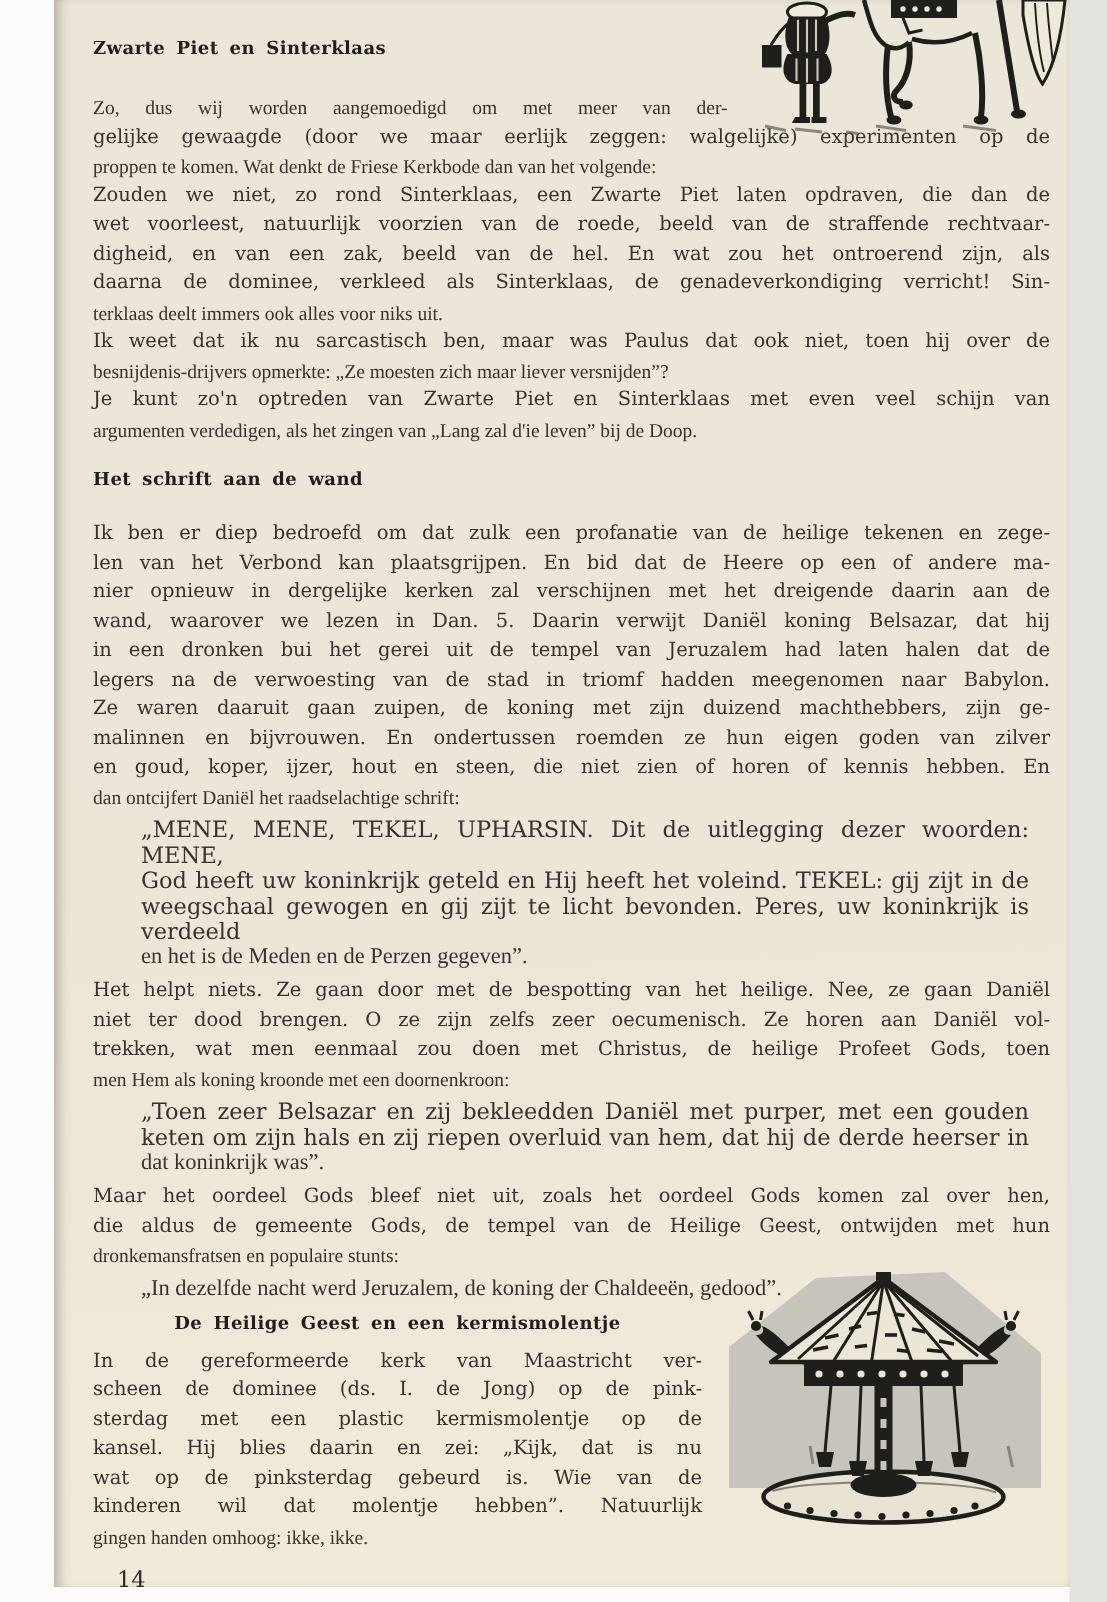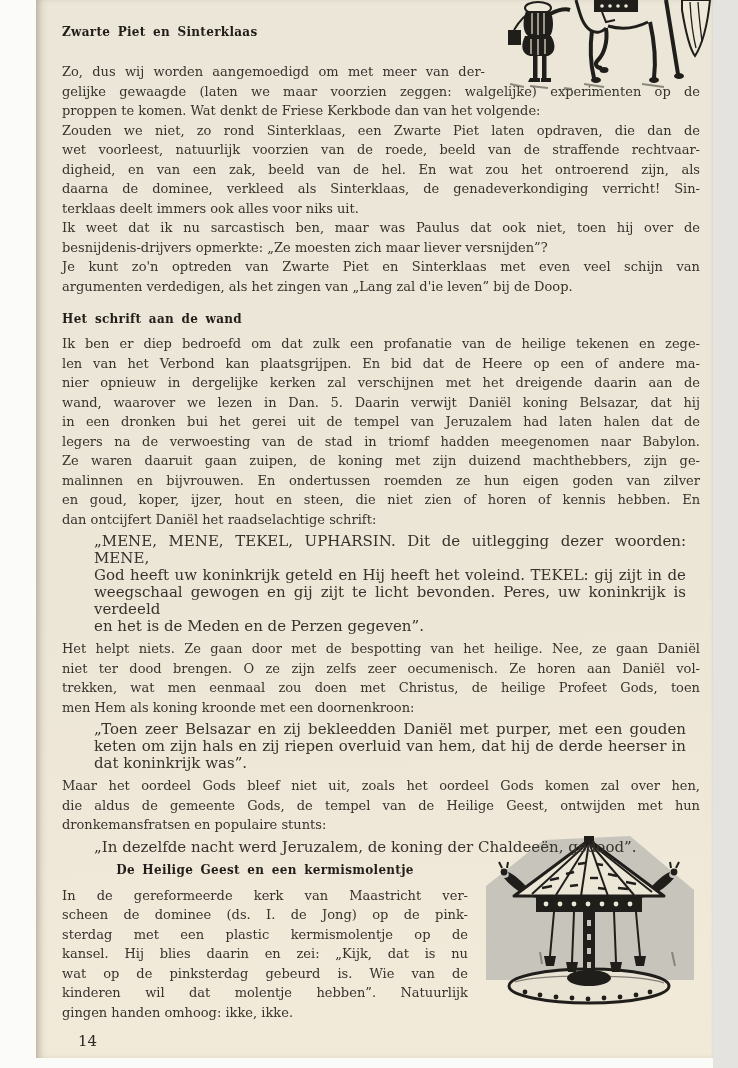--- a/index.html
+++ b/index.html
@@ -5,25 +5,25 @@
   html,body{margin:0;padding:0;}
   .canvas{position:relative;width:738px;height:1068px;background:#fbfbf9;overflow:hidden;
           font-family:"DejaVu Serif","Liberation Serif",serif;color:var(--ink,#37332c);}
   .scan-strip-right{position:absolute;top:0;right:0;width:25px;height:1068px;background:var(--scan-edge,#e4e3df);}
   .page{position:absolute;left:36px;top:0;width:677px;height:1058px;
         background:linear-gradient(178deg,#ebe6d8 0%,#ece6d7 55%,#f2ead9 100%);
         box-shadow:inset 7px 0 9px -5px rgba(90,80,60,.45), inset -2px 0 3px -2px rgba(120,110,90,.22);}
   .content{position:absolute;left:26px;top:0;width:638px;font-size:13px;line-height:19.5px;}
   .h{font-weight:bold;color:#211e19;font-size:12px;line-height:20px;letter-spacing:.3px;word-spacing:3px;}
   .h1{margin:22px 0 20px;}
-  .h2{margin:13px 0 5px;}
+  .h2{margin:13px 0 17px;}
   .h3{margin:4px 0 6px;text-align:center;}
   .para{margin:0;}
   .tline{text-align:justify;text-align-last:justify;}
-  .tlast{text-align-last:left;}
+  .tlast{text-align-last:left;font-family:Liberation Serif, serif;}
   .force-just .tlast{text-align-last:justify;}
   .narrow-first .tline{margin-right:215px;}
   .quote{font-size:15px;line-height:17px;padding-left:20px;padding-right:2px;margin:4px 12px;}
   .illo-top{position:absolute;left:436px;top:0;width:215px;height:90px;}
   .illo-carousel{float:right;width:220px;height:180px;margin:-26px 0 4px 12px;}
   .pagenum{margin-top:10px;font-size:15px;color:#2c2924;margin-left:16px;}
   svg .ink{fill:var(--ink-draw,#201e1a);}
   svg .stroke-ink{stroke:var(--ink-draw,#201e1a);fill:none;}
 </style>
 </head>
@@ -84,21 +84,21 @@
           </g>
         </svg>
       </div>
 
       <div class="h h1">Zwarte Piet en Sinterklaas</div>
 
       <div class="para narrow-first force-just">
           <div class="tline tlast">Zo, dus wij worden aangemoedigd om met meer van der-</div>
         </div>
       <div class="para">
-          <div class="tline">gelijke gewaagde (laten we maar voorzien zeggen: walgelijke) experimenten op de</div>
+          <div class="tline">gelijke gewaagde (door we maar eerlijk zeggen: walgelijke) experimenten op de</div>
           <div class="tline tlast">proppen te komen. Wat denkt de Friese Kerkbode dan van het volgende:</div>
         </div>
       <div class="para">
           <div class="tline">Zouden we niet, zo rond Sinterklaas, een Zwarte Piet laten opdraven, die dan de</div>
           <div class="tline">wet voorleest, natuurlijk voorzien van de roede, beeld van de straffende rechtvaar-</div>
           <div class="tline">digheid, en van een zak, beeld van de hel. En wat zou het ontroerend zijn, als</div>
           <div class="tline">daarna de dominee, verkleed als Sinterklaas, de genadeverkondiging verricht! Sin-</div>
           <div class="tline tlast">terklaas deelt immers ook alles voor niks uit.</div>
         </div>
       <div class="para">

